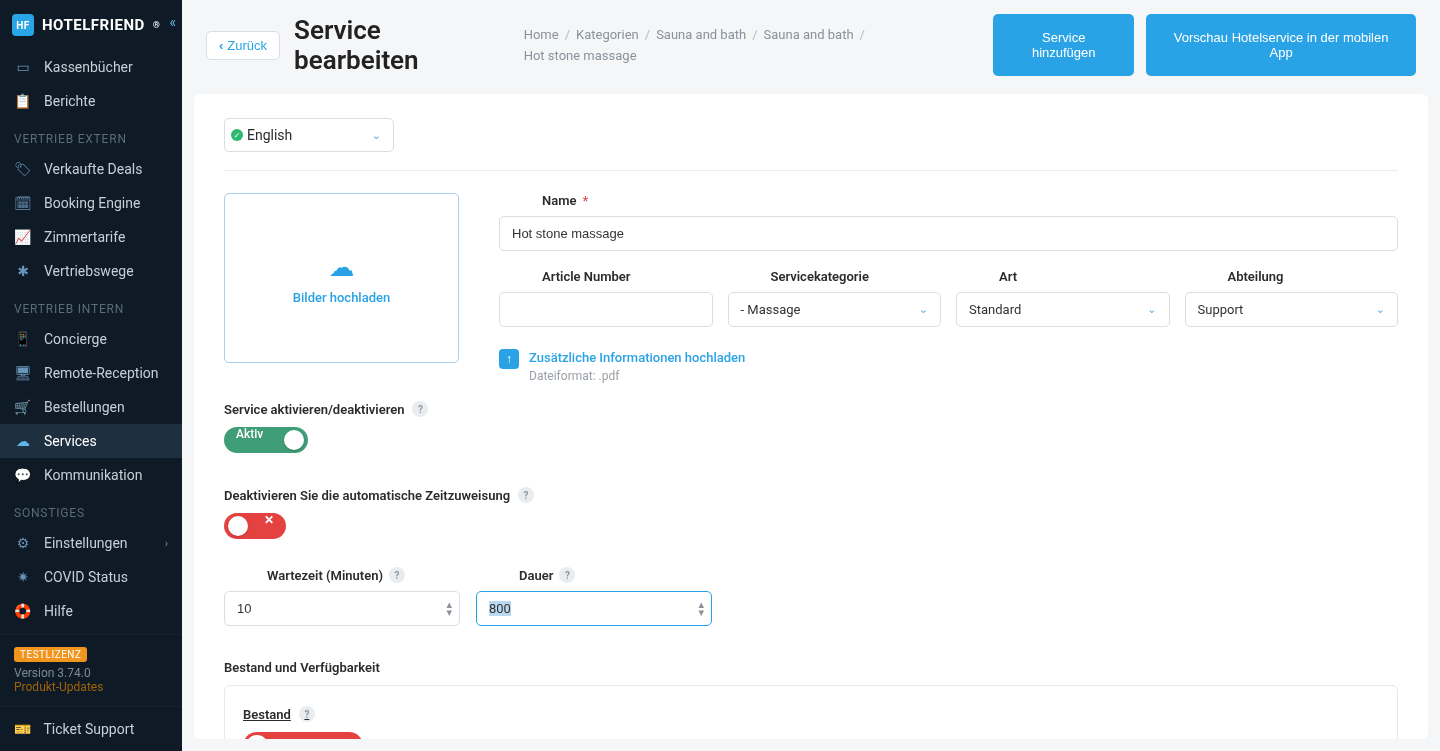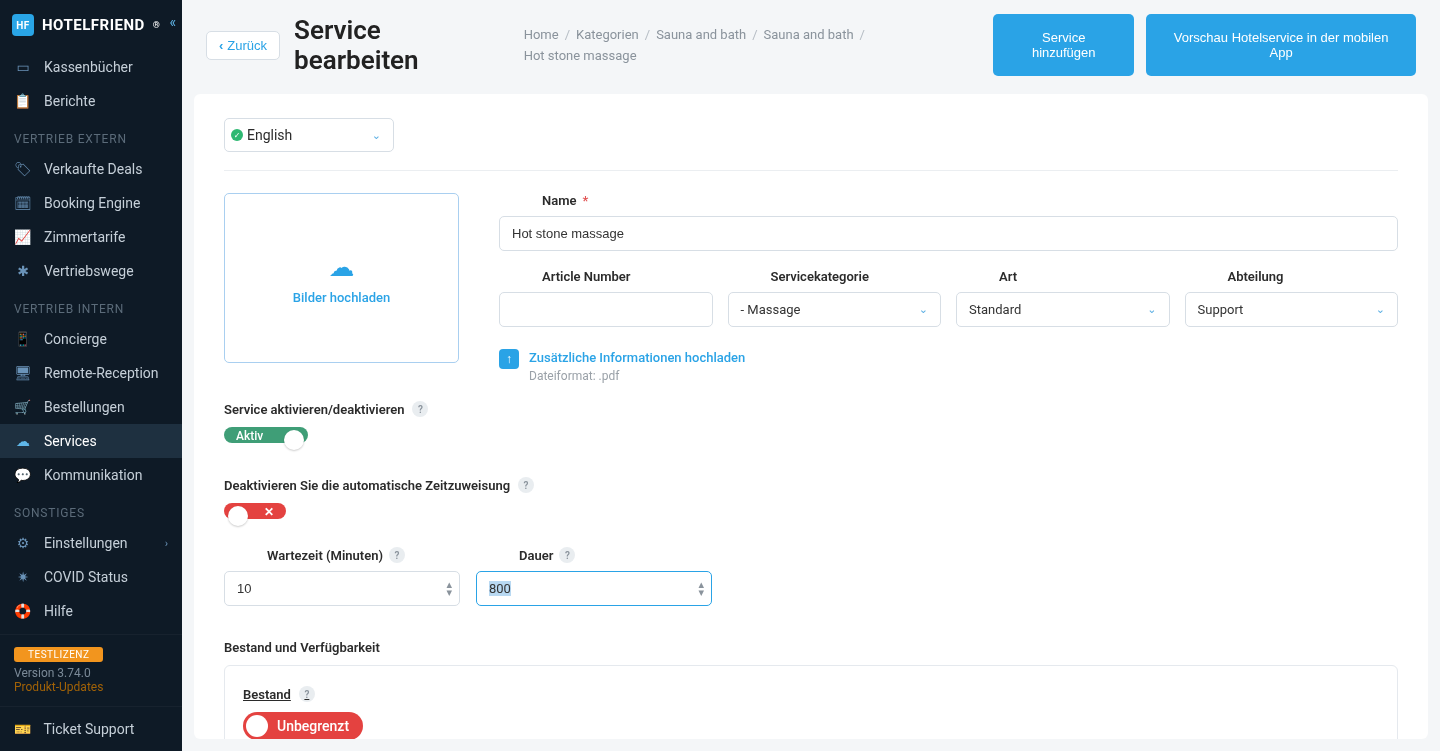--- a/index.html
+++ b/index.html
@@ -54,21 +54,21 @@
   }
   .nav-item .chev { margin-left:auto; color:#6a93b8; font-size:11px; }
 
   .sidebar-footer {
     padding: 12px 14px;
     font-size: 12px; color: #7b8a98;
     border-top: 1px solid rgba(255,255,255,0.04);
   }
   .badge-test {
     display:inline-block; background:#f2951e; color:#fff;
-    font-size:10px; letter-spacing:0.5px; padding:2px 14px; border-radius:3px;
+    font-size:10px; letter-spacing:0.5px; padding:2px 6px; border-radius:3px;
     margin-bottom:4px;
   }
   .sidebar-footer a { color:#a16207; text-decoration:none; }
   .ticket-support {
     display:flex; align-items:center; gap:12px;
     padding:14px; border-top:1px solid rgba(255,255,255,0.04);
     color:#c5cfd8; font-size:14px;
   }
 
   
@@ -157,22 +157,22 @@
   }
   .link-up .icon-sq {
     width:20px; height:20px; border-radius:4px; background:#2aa3e6;
     color:#fff; font-size:12px; display:flex; align-items:center; justify-content:center;
     flex-shrink: 0;
   }
   .link-up a { color:#2aa3e6; font-size:13px; font-weight:500; text-decoration:none; }
   .hint { color:#9aa1a8; font-size:12px; margin-top:4px; }
 
   .toggle {
-    width:84px; height:16px; border-radius:13px;
-    display:flex; align-items:flex-end; position:relative; cursor:pointer;
+    width:84px; height:26px; border-radius:13px;
+    display:flex; align-items:flex-start; position:relative; cursor:pointer;
     font-size:12px; font-weight:500;
   }
   .toggle .knob {
     width:20px; height:20px; background:#fff; border-radius:50%;
     position:absolute; top:3px;
     box-shadow:0 1px 2px rgba(0,0,0,0.2);
   }
   .toggle-on { background:#3f9e77; color:#fff; padding-left:12px; }
   .toggle-on .knob { right:4px; }
   .toggle-off-red {

